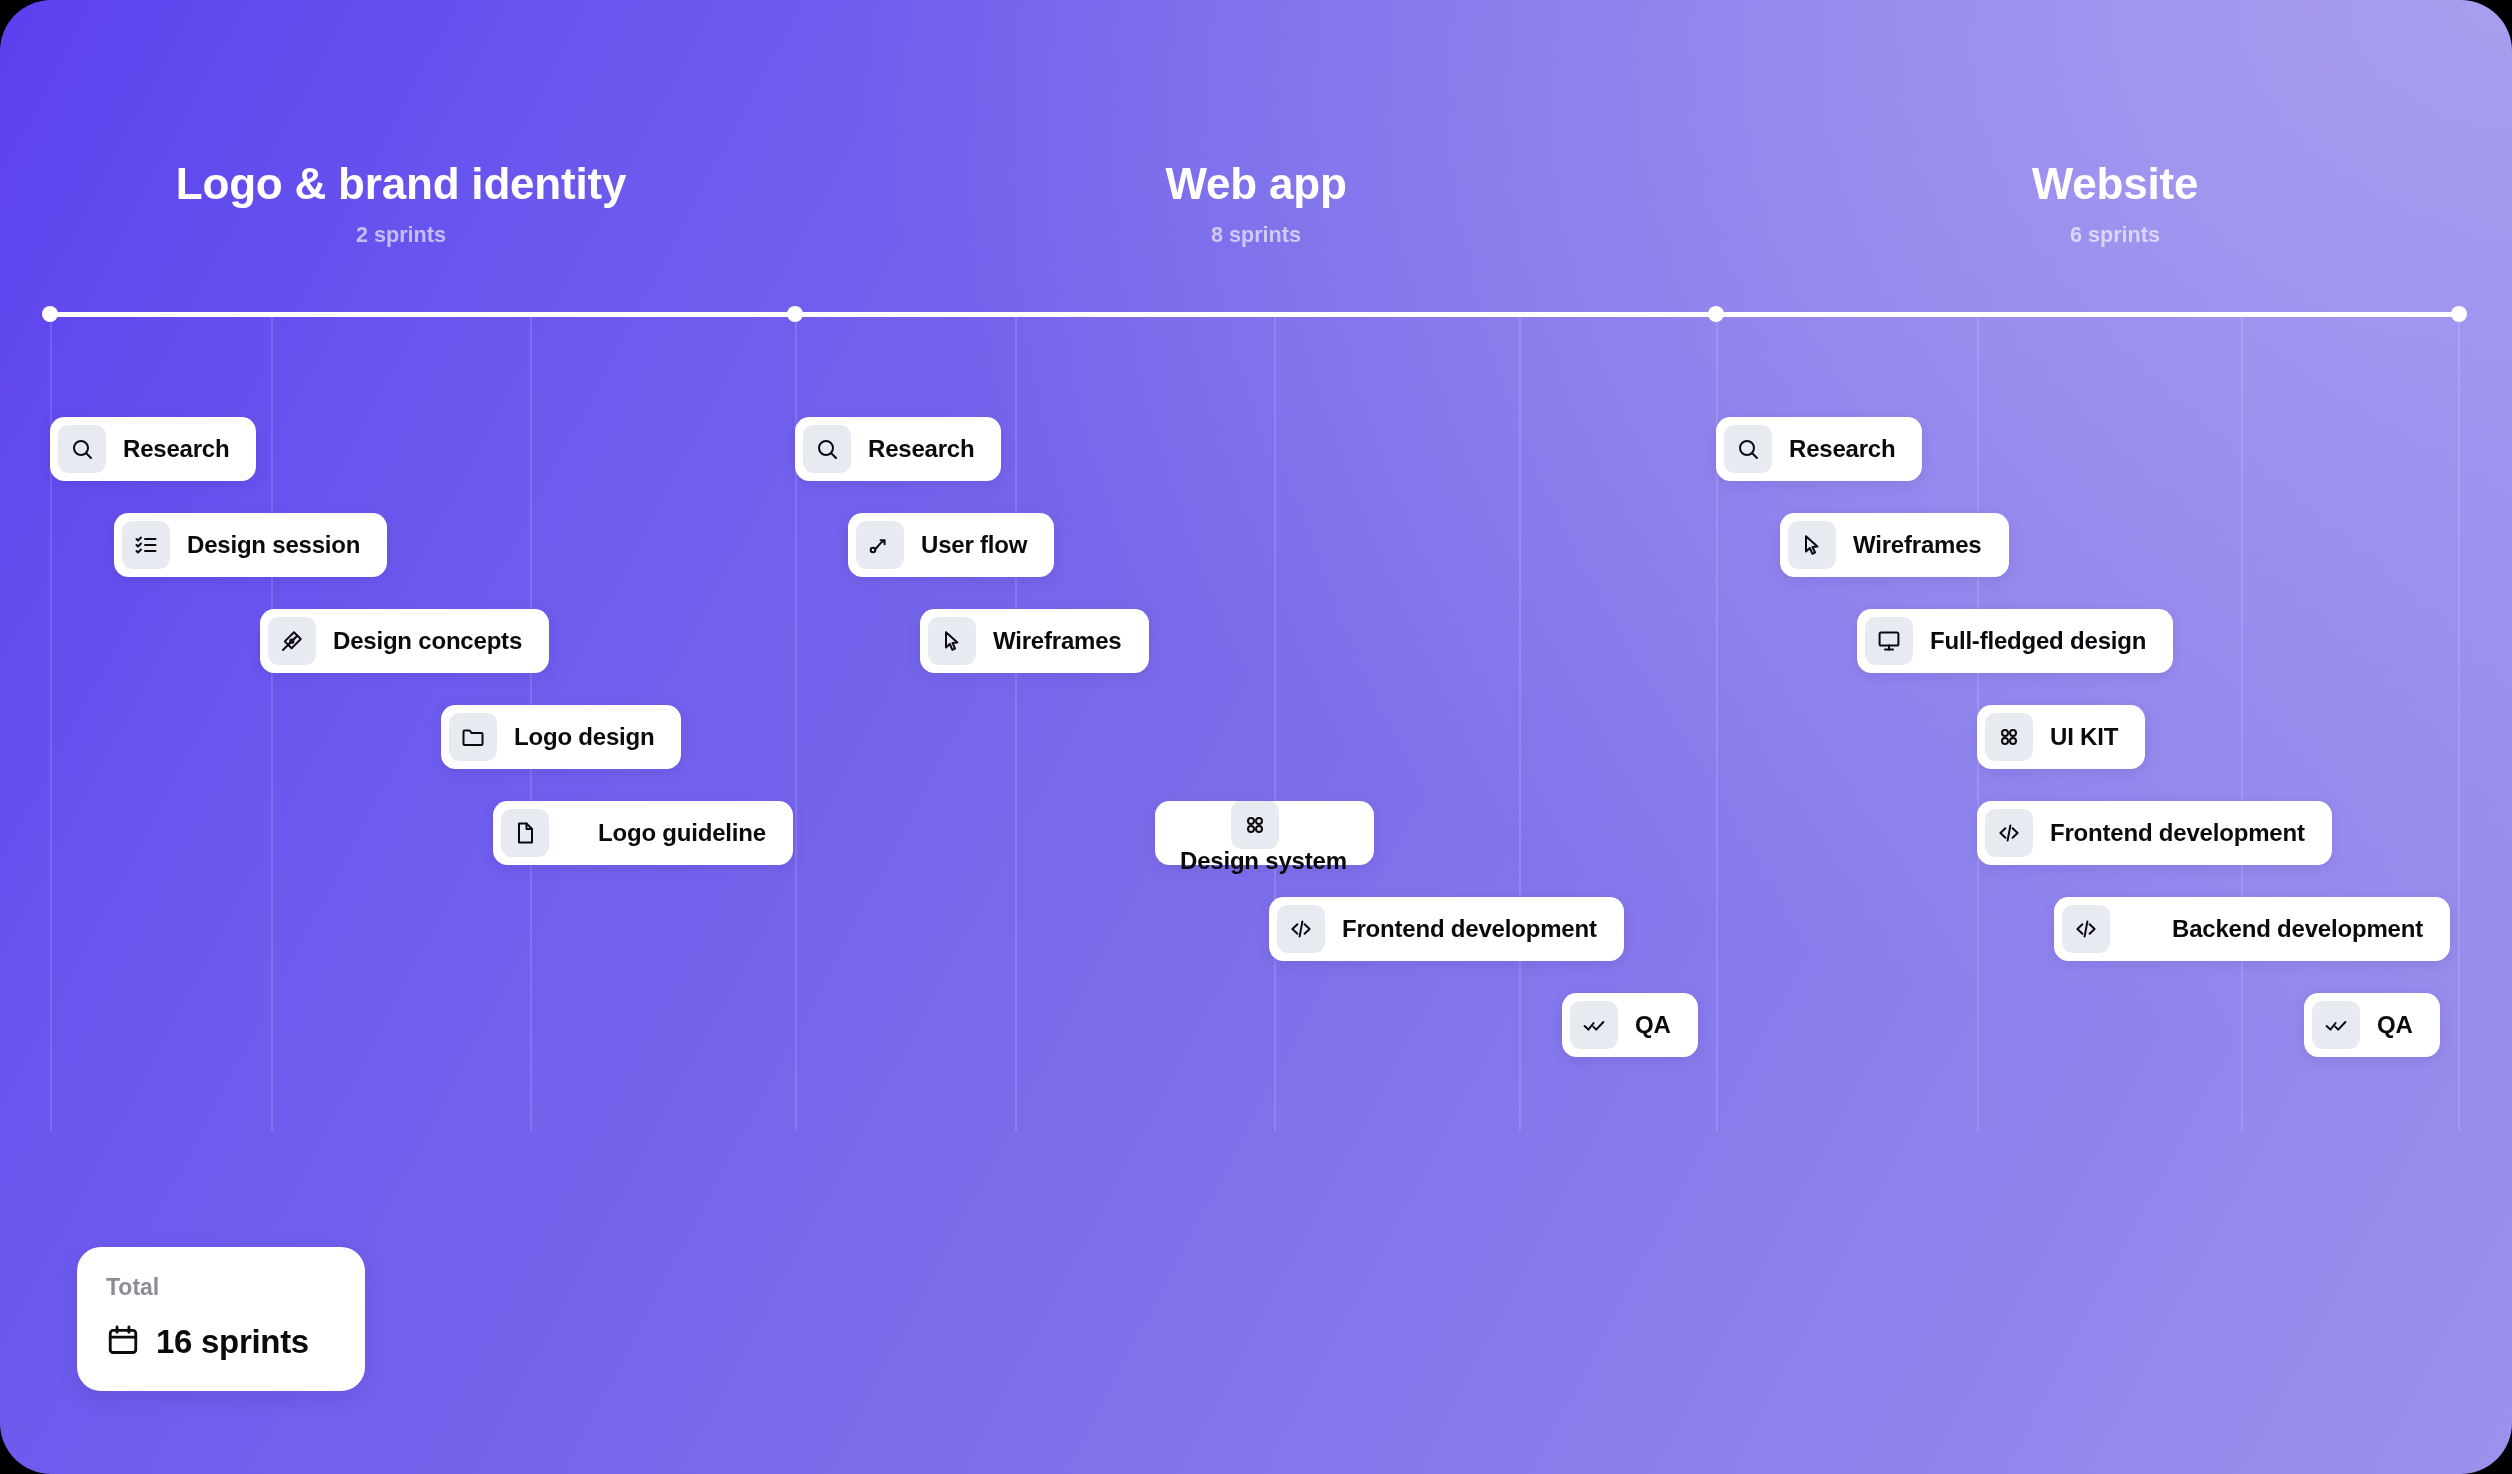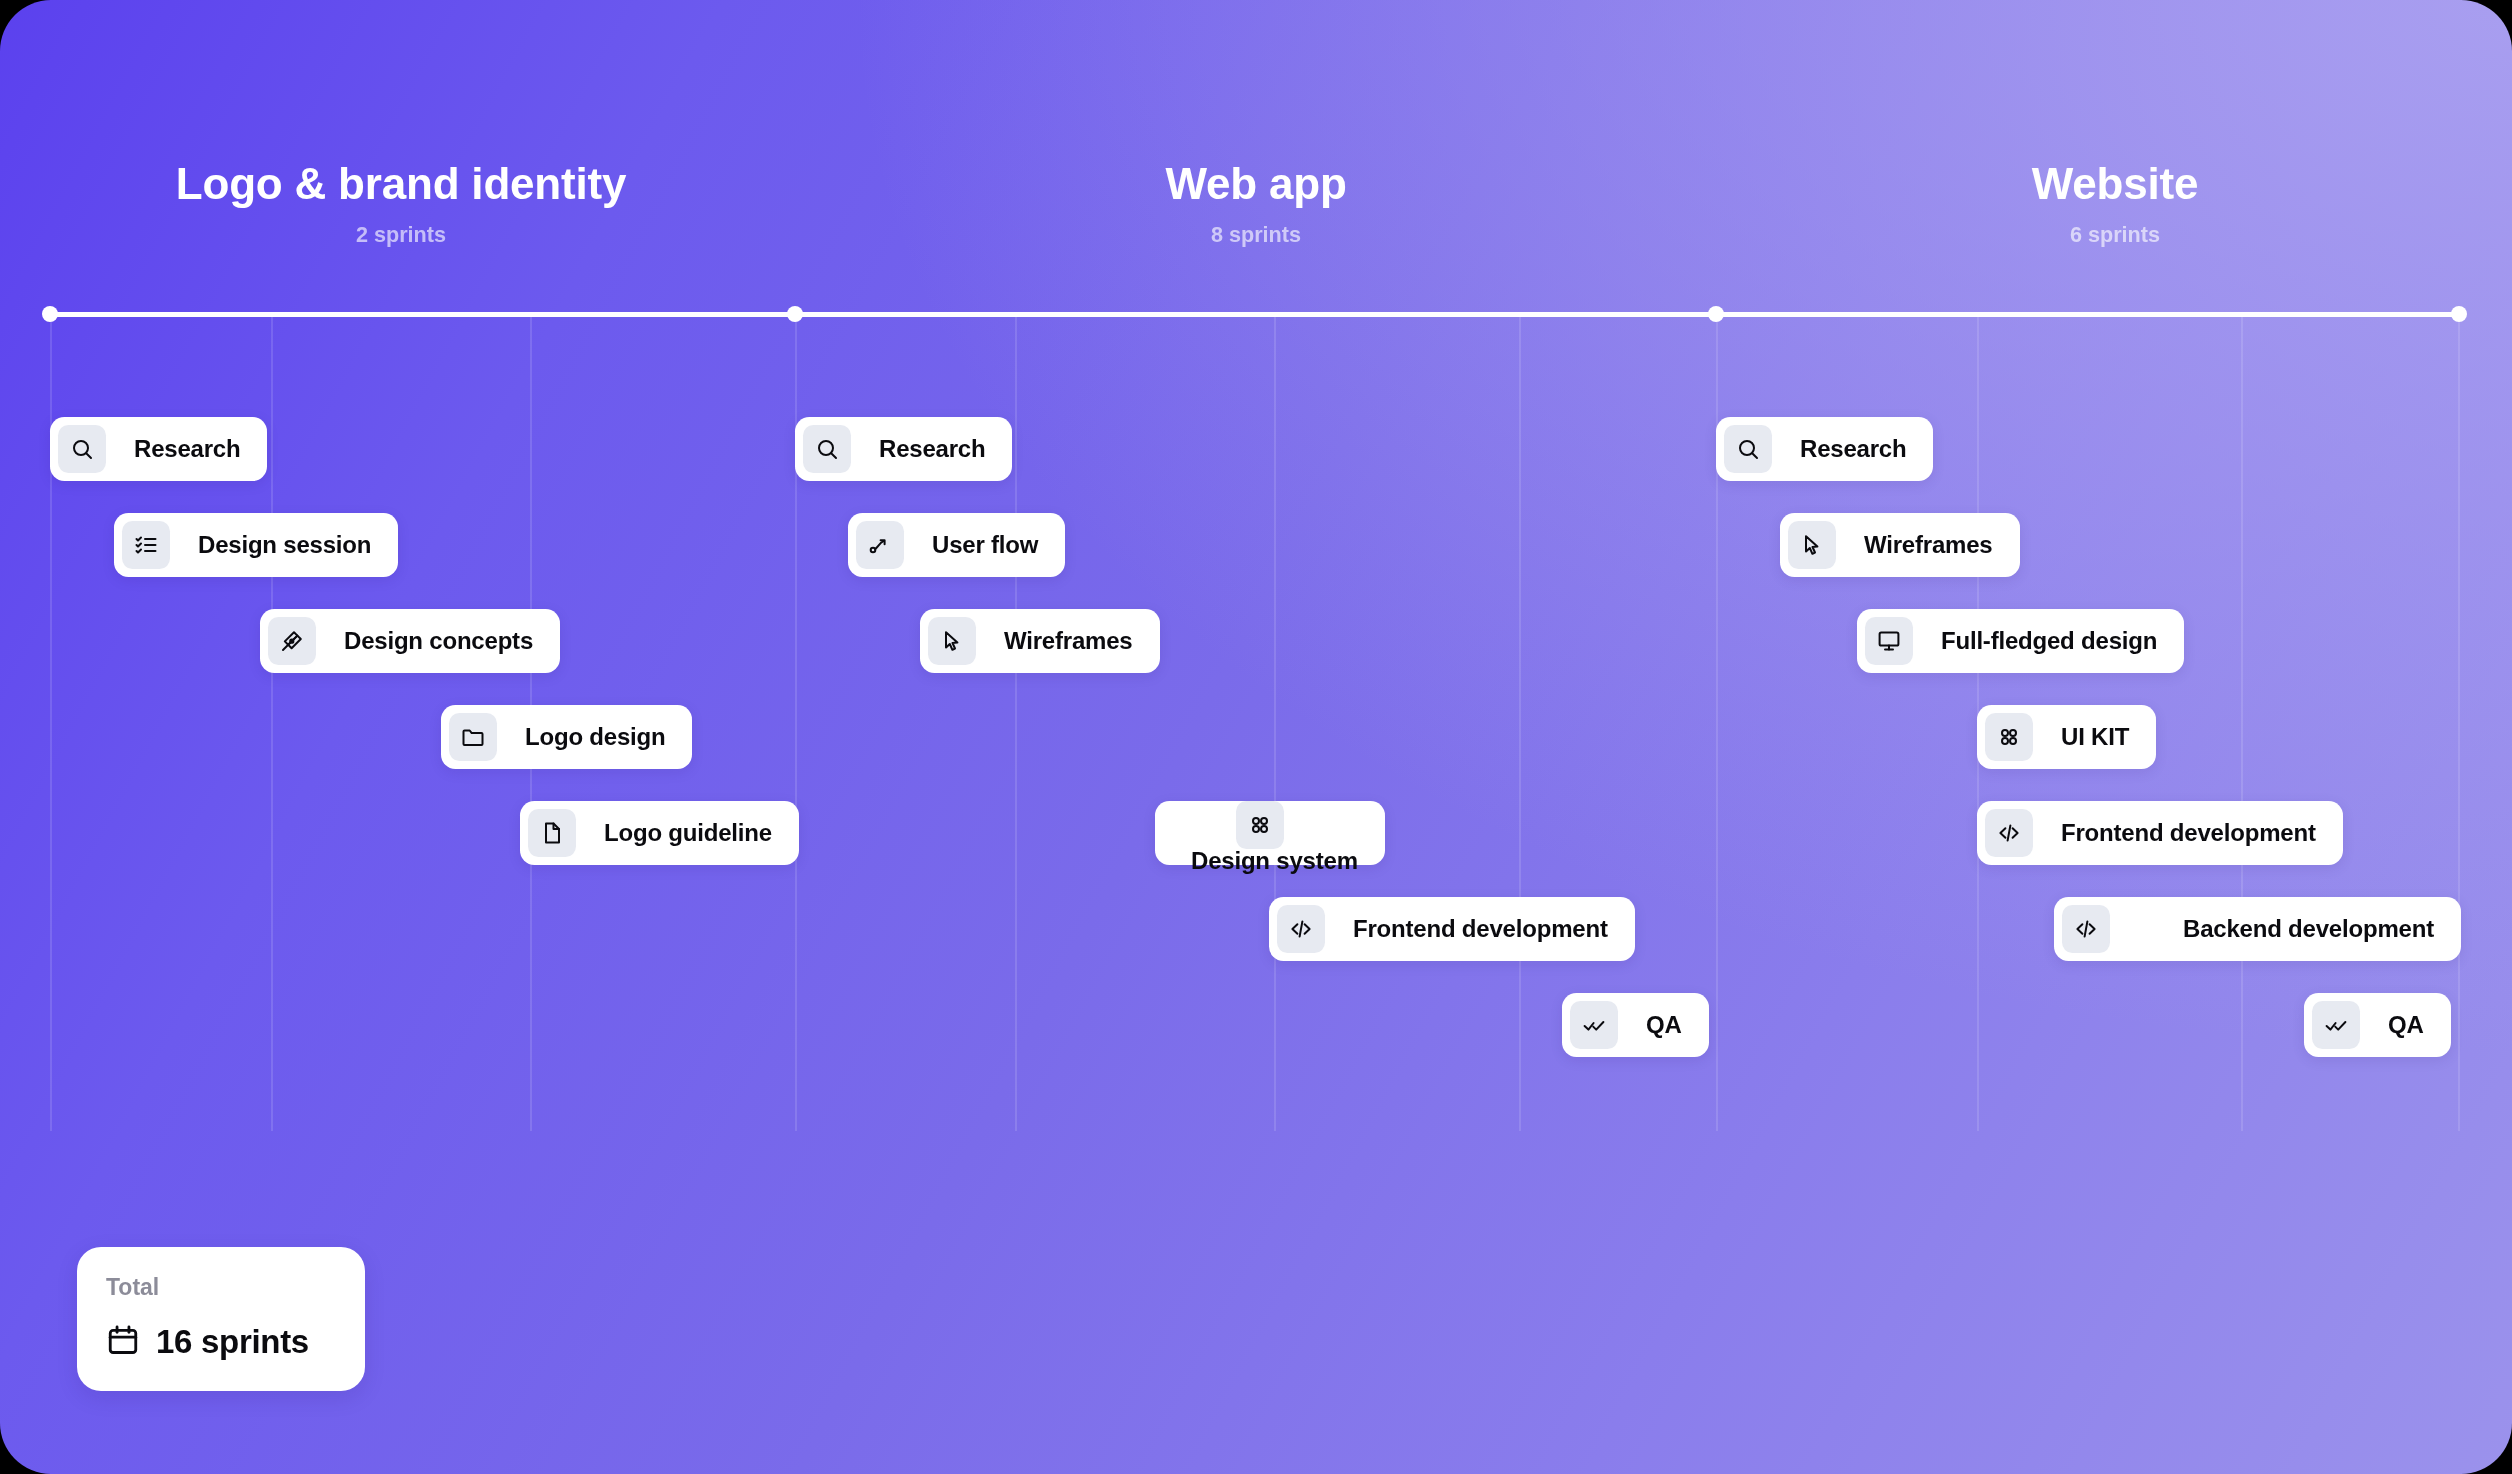--- a/index.html
+++ b/index.html
@@ -101,21 +101,21 @@
     width: 48px;
     height: 48px;
     border-radius: 10.4px;
     background: #E7EAF1;
     display: flex;
     align-items: center;
     justify-content: center;
   }
   .card .chip svg { display: block; }
   .card .label {
-    margin-left: 28px;
+    margin-left: 17px;
     color: #0B0B0F;
     font-size: 24px;
     font-weight: bold;
     letter-spacing: -0.2px;
     white-space: nowrap;
     line-height: 1;
   }
 
   
   #total-card {
@@ -227,21 +227,21 @@
 
   <div class="card" style="left:441px; top:705px;">
     <span class="chip">
       <svg width="24" height="24" viewBox="0 0 24 24" fill="none" stroke="#0B0B0F" stroke-width="2" stroke-linecap="round" stroke-linejoin="round">
           <path d="M2.5 19V6.5a1 1 0 0 1 1-1h5.2l2 2.6h9.8a1 1 0 0 1 1 1V19a1 1 0 0 1-1 1h-17a1 1 0 0 1-1-1z"></path>
         </svg>
     </span>
     <span class="label">Logo design</span>
   </div>
 
-  <div class="card" style="left:520px; top:801px;">
+  <div class="card" style="left:493px; top:801px;gap:32px;">
     <span class="chip">
       <svg width="24" height="24" viewBox="0 0 24 24" fill="none" stroke="#0B0B0F" stroke-width="2" stroke-linecap="round" stroke-linejoin="round">
           <path d="M6 2.5h7.5L19 8v13.5H6z"></path>
           <polyline points="13.5,2.5 13.5,8 19,8"></polyline>
         </svg>
     </span>
     <span class="label">Logo guideline</span>
   </div>
 
   <div class="card" style="left:795px; top:417px;">

